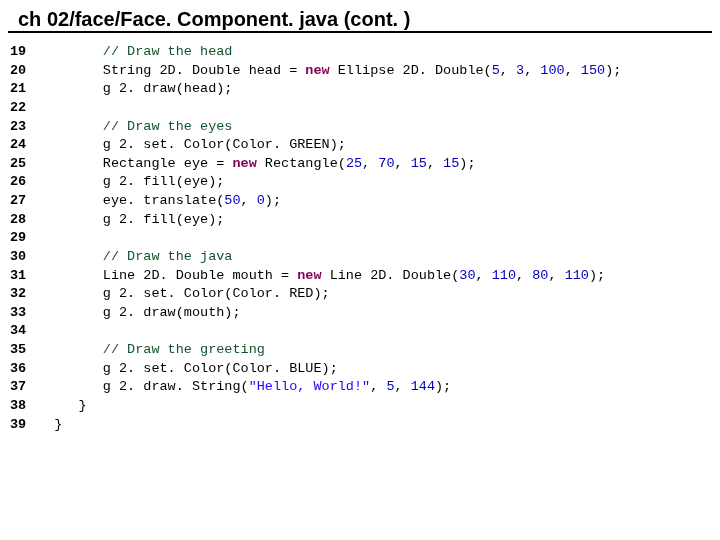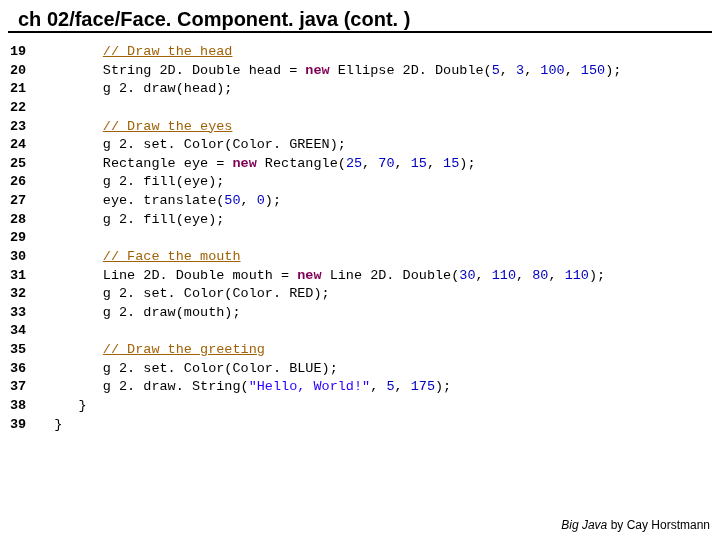--- a/index.html
+++ b/index.html
@@ -33,21 +33,21 @@
     font-weight: bold;
     text-align: right;
     padding-right: 28px;
     white-space: pre;
   }
   .code {
     white-space: pre;
     color: #000;
   }
   .kw { color: #7f0055; font-weight: bold; } 
-  .cm { color: #a16207; text-decoration: underline; } 
+  .cm { color: #14532d; } 
   .nm { color: #0000c0; } 
   .st { color: #2a00ff; } 
   .footer {
     position: absolute;
     bottom: 8px;
     right: 10px;
     text-align: right;
     font-size: 12px;
     color: #000;
     line-height: 1.2;
@@ -87,27 +87,26 @@
 <span>      String 2D. Double head = </span><span class="kw">new</span><span> Ellipse 2D. Double(</span><span class="nm">5</span><span>, </span><span class="nm">3</span><span>, </span><span class="nm">100</span><span>, </span><span class="nm">150</span><span>);</span>
 <span>      g 2. draw(head);</span>
 
       <span class="cm">// Draw the eyes</span>
 <span>      g 2. set. Color(Color. GREEN);</span>
 <span>      Rectangle eye = </span><span class="kw">new</span><span> Rectangle(</span><span class="nm">25</span><span>, </span><span class="nm">70</span><span>, </span><span class="nm">15</span><span>, </span><span class="nm">15</span><span>);</span>
 <span>      g 2. fill(eye);</span>
 <span>      eye. translate(</span><span class="nm">50</span><span>, </span><span class="nm">0</span><span>);</span>
 <span>      g 2. fill(eye);</span>
 
-      <span class="cm">// Face the mouth</span>
+      <span class="cm">// Draw the java</span>
 <span>      Line 2D. Double mouth = </span><span class="kw">new</span><span> Line 2D. Double(</span><span class="nm">30</span><span>, </span><span class="nm">110</span><span>, </span><span class="nm">80</span><span>, </span><span class="nm">110</span><span>);</span>
 <span>      g 2. set. Color(Color. RED);</span>
 <span>      g 2. draw(mouth);</span>
 
       <span class="cm">// Draw the greeting</span>
 <span>      g 2. set. Color(Color. BLUE);</span>
-<span>      g 2. draw. String(</span><span class="st">"Hello, World!"</span><span>, </span><span class="nm">5</span><span>, </span><span class="nm">175</span><span>);</span>
+<span>      g 2. draw. String(</span><span class="st">"Hello, World!"</span><span>, </span><span class="nm">5</span><span>, </span><span class="nm">144</span><span>);</span>
 <span>   }</span>
 <span>}</span></div>
 </div>
 
 <div class="footer">
-  <div><span class="bigjava">Big Java</span><span> by Cay Horstmann</span></div>
 </div>
 
 </body></html>

